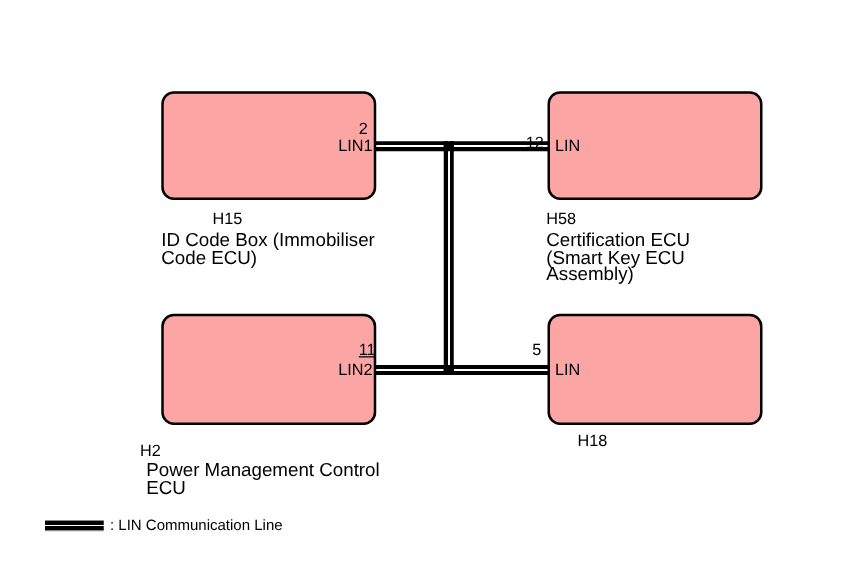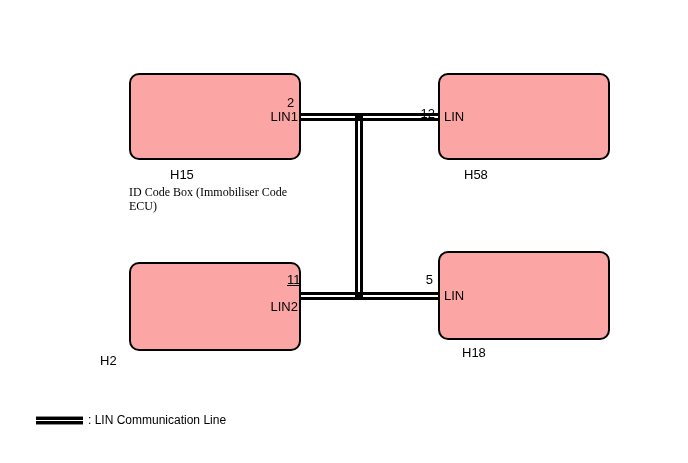--- a/index.html
+++ b/index.html
@@ -50,23 +50,22 @@
   }
   .pin-right { text-align: right; }
   .connector-code {
     position: absolute;
     font-size: 13px;
     line-height: 15px;
     white-space: nowrap;
   }
   .device-name {
     position: absolute;
-    font-size: 12px;
+    font-size: 15px;
     line-height: 13.5px;
-    font-family: Liberation Serif, serif;
   }
   .legend-swatch {
     position: absolute;
     left: 36px;
     top: 416px;
     width: 47px;
     height: 9px;
     background: linear-gradient(to bottom,
       #8a8a8a 0 1px, #000 1px 4px, #fff 4px 5px, #000 5px 8px, #8a8a8a 8px 9px);
   }
@@ -94,27 +93,29 @@
     <span class="port-label" style="right:1px; top:34px;">LIN1</span>
   </div>
   <span class="pin-number" style="left:287px; top:95px;">2</span>
   <div class="connector-code" style="left:137px; top:167px;margin-left:33px;">H15</div>
   <div class="device-name" style="left:129px; top:186px; max-width:172px;">ID Code Box (Immobiliser Code ECU)</div>
 
   <div class="ecu-box" style="left:438px; top:73px; height:87px;">
     <span class="port-label" style="left:4px; top:34px;">LIN</span>
   </div>
   <span class="pin-number pin-right" style="left:405px; top:106px; width:30px;">12</span>
-  <div class="connector-code" style="left:437px; top:167px;margin-left:27px;">H58</div>
+  <div class="connector-code" style="left:437px; top:167px;">H58</div>
+  <div class="device-name" style="left:437px; top:186px; max-width:162px;">Certification ECU (Smart Key ECU Assembly)</div>
 
-  <div class="ecu-box" style="left:129px; top:262px; height:89px;padding-left:11px;">
+  <div class="ecu-box" style="left:129px; top:251px; height:89px;padding-left:11px;">
     <span class="port-label" style="right:1px; top:35px;">LIN2</span>
   </div>
   <span class="pin-number" style="left:287px; top:272px;text-decoration:underline;">11</span>
-  <div class="connector-code" style="left:100px; top:353px;">H2</div>
+  <div class="connector-code" style="left:112px; top:353px;">H2</div>
+  <div class="device-name" style="left:117px; top:370px; max-width:220px;">Power Management Control ECU</div>
 
   <div class="ecu-box" style="left:438px; top:251px; height:89px;">
     <span class="port-label" style="left:4px; top:35px;">LIN</span>
   </div>
   <span class="pin-number pin-right" style="left:403px; top:272px; width:30px;">5</span>
   <div class="connector-code" style="left:438px; top:345px;margin-left:24px;">H18</div>
 
   <div class="legend-swatch"></div>
   <div class="legend-label">: LIN Communication Line</div>
 

